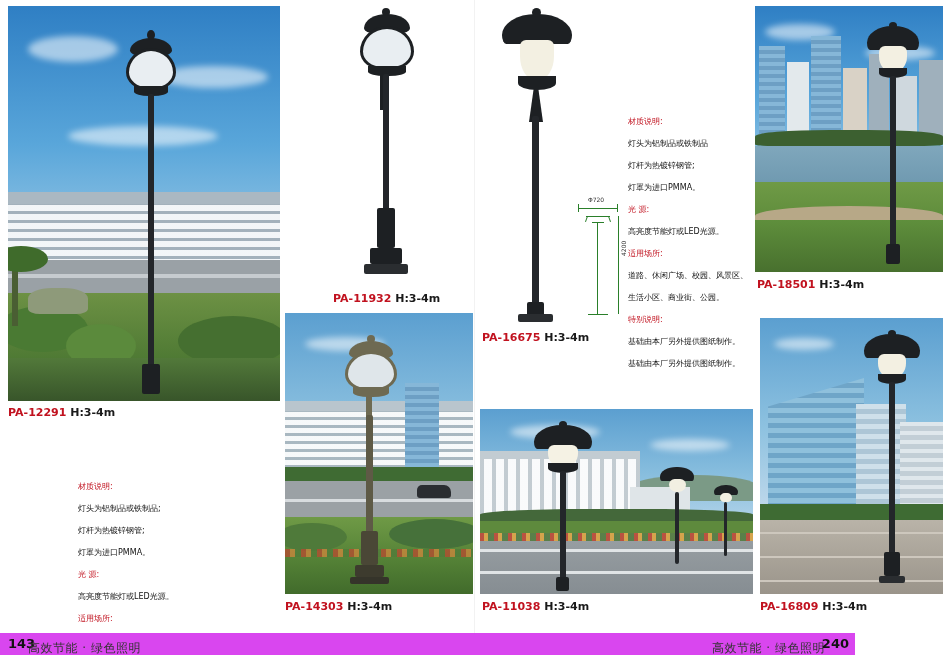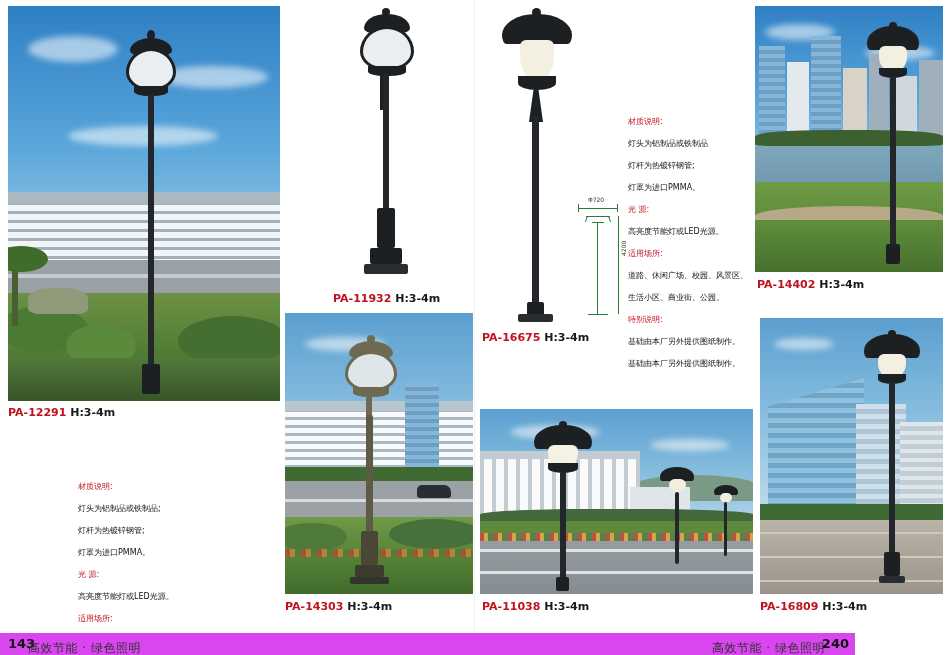--- a/index.html
+++ b/index.html
@@ -326,21 +326,21 @@
     <div class="lamp" style="left:108px; top:16px; width:60px; height:244px;">
       <div class="head-cone" style="left:4px; top:4px; width:52px; height:24px;"></div>
       <div class="finial" style="left:26px; top:0px; width:8px; height:7px;"></div>
       <div class="shade-glow" style="left:16px; top:24px; width:28px; height:26px;"></div>
       <div style="position:absolute;left:16px;top:46px;width:28px;height:10px;background:#1d2023;border-radius:0 0 50% 50%;"></div>
       <div class="pole" style="left:27px; top:54px; width:6px; height:172px;"></div>
       <div class="base" style="left:23px; top:222px; width:14px; height:20px;"></div>
     </div>
   </div>
   <div class="caption" style="left:757px; top:278px;">
-    <span class="code">PA-14402</span>
+    <span class="code">PA-18501</span>
     <span class="size"> H:3-4m</span>
   </div>
 
   <div class="photo" style="left:285px; top:313px; width:188px; height:281px;">
     <div class="sky-soft"></div>
     <div class="cloud" style="left:20px; top:24px; width:80px; height:14px;"></div>
 
     <div class="bldg" style="left:0px; top:96px; width:188px; height:58px; background:#e4e9ec;"></div>
     <div style="position:absolute;left:0;top:96px;width:188px;height:58px;background:repeating-linear-gradient(180deg,rgba(110,135,150,.5) 0px,rgba(110,135,150,.5) 3px,rgba(248,250,251,.92) 3px,rgba(248,250,251,.92) 8px);"></div>
     <div class="bldg2" style="left:0px; top:88px; width:188px; height:10px; background:#b9c5cd;"></div>

